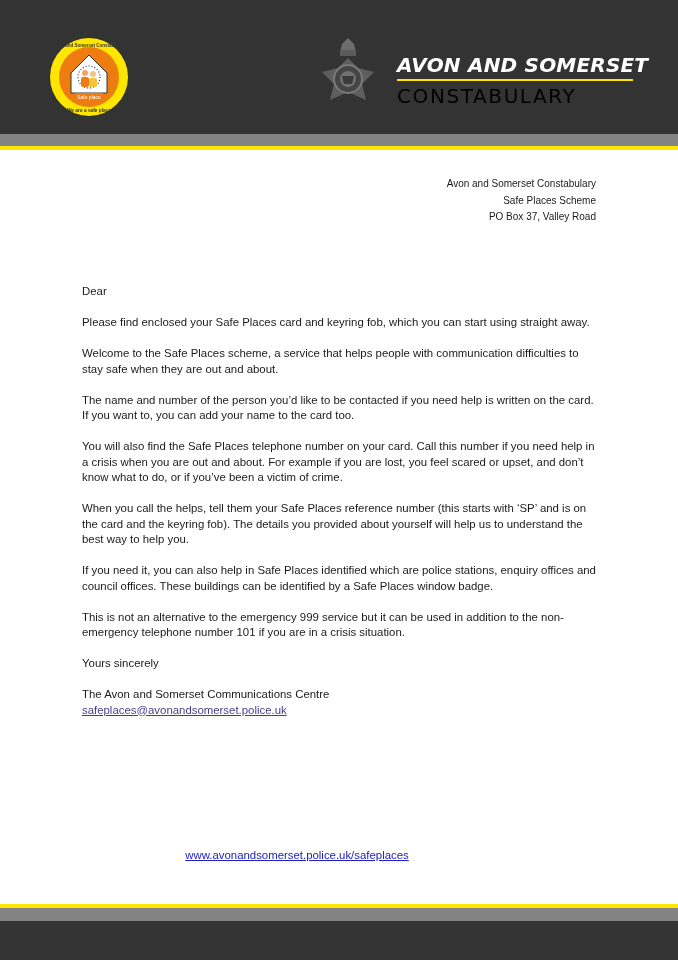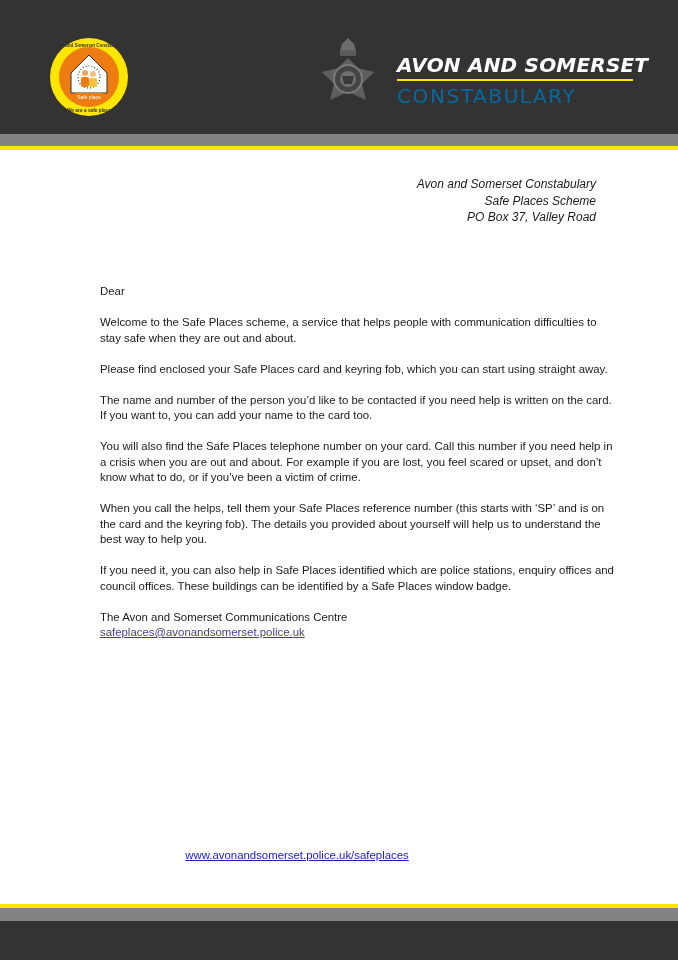--- a/index.html
+++ b/index.html
@@ -12,27 +12,27 @@
   .footer-grey { position: absolute; left: 0; top: 908px; width: 678px; height: 13px; background: #838383; }
   .footer { position: absolute; left: 0; top: 921px; width: 678px; height: 39px; background: #333333; }
 
   .safe-logo { position: absolute; left: 49px; top: 37px; width: 80px; height: 80px; }
   .crest { position: absolute; left: 318px; top: 38px; width: 60px; height: 78px; }
 
   .brand { position: absolute; left: 397px; top: 53px; width: 240px; }
   .brand-top { font-family: "DejaVu Sans", sans-serif; font-weight: bold; font-size: 20px; color: #ffffff;
                letter-spacing: 0.2px; line-height: 24px; white-space: nowrap; font-style: italic; }
   .brand-rule { height: 2px; background: #ffe600; width: 236px; margin: 2px 0 3px 0; }
-  .brand-bottom { font-family: "DejaVu Sans", sans-serif; font-size: 20px; color: #0369a1;
+  .brand-bottom { font-family: "DejaVu Sans", sans-serif; font-size: 20px; color: #000000;
                   letter-spacing: 1.6px; line-height: 24px; white-space: nowrap; }
 
-  .address { position: absolute; right: 82px; top: 176px; text-align: right; font-size: 12px; line-height: 16.5px; font-style: italic; }
+  .address { position: absolute; right: 82px; top: 176px; text-align: right; font-size: 10px; line-height: 16.5px; }
   .address div { white-space: nowrap; }
 
-  .letter { position: absolute; left: 82px; top: 284px; width: 520px; font-size: 11.4px; line-height: 15.5px; margin-left: 18px; }
+  .letter { position: absolute; left: 82px; top: 284px; width: 520px; font-size: 11.4px; line-height: 15.5px; }
   .letter p { margin: 0 0 15.5px 0; }
   .email { color: #4a3c8c; text-decoration: underline; }
   .web { position: absolute; left: 0; width: 594px; top: 849px; text-align: center; font-size: 11.4px; }
   .web span { color: #2020c8; text-decoration: underline; }
 </style>
 </head>
 <body>
 
 <div class="header"></div>
 <div class="header-grey"></div>
@@ -69,26 +69,28 @@
 </div>
 
 <div class="address">
   <div>Avon and Somerset Constabulary</div>
   <div>Safe Places Scheme</div>
   <div>PO Box 37, Valley Road</div>
 </div>
 
 <div class="letter">
   <p>Dear</p>
+  <p>Please find enclosed your Safe Places card and keyring fob, which you can start using straight away.</p>
   <p>Welcome to the Safe Places scheme, a service that helps people with communication difficulties to stay safe when they are out and about.</p>
-  <p>Please find enclosed your Safe Places card and keyring fob, which you can start using straight away.</p>
   <p>The name and number of the person you’d like to be contacted if you need help is written on the card. If you want to, you can add your name to the card too.</p>
   <p>You will also find the Safe Places telephone number on your card. Call this number if you need help in a crisis when you are out and about. For example if you are lost, you feel scared or upset, and don’t know what to do, or if you’ve been a victim of crime.</p>
   <p>When you call the helps, tell them your Safe Places reference number (this starts with ‘SP’ and is on the card and the keyring fob). The details you provided about yourself will help us to understand the best way to help you.</p>
   <p>If you need it, you can also help in Safe Places identified which are police stations, enquiry offices and council offices. These buildings can be identified by a Safe Places window badge.</p>
+  <p>This is not an alternative to the emergency 999 service but it can be used in addition to the non-emergency telephone number 101 if you are in a crisis situation.</p>
+  <p>Yours sincerely</p>
   <div>The Avon and Somerset Communications Centre</div>
   <div><a class="email">safeplaces@avonandsomerset.police.uk</a></div>
 </div>
 
 <div class="web">
   <span>www.avonandsomerset.police.uk/safeplaces</span>
 </div>
 
 <div class="footer-yellow"></div>
 <div class="footer-grey"></div>

